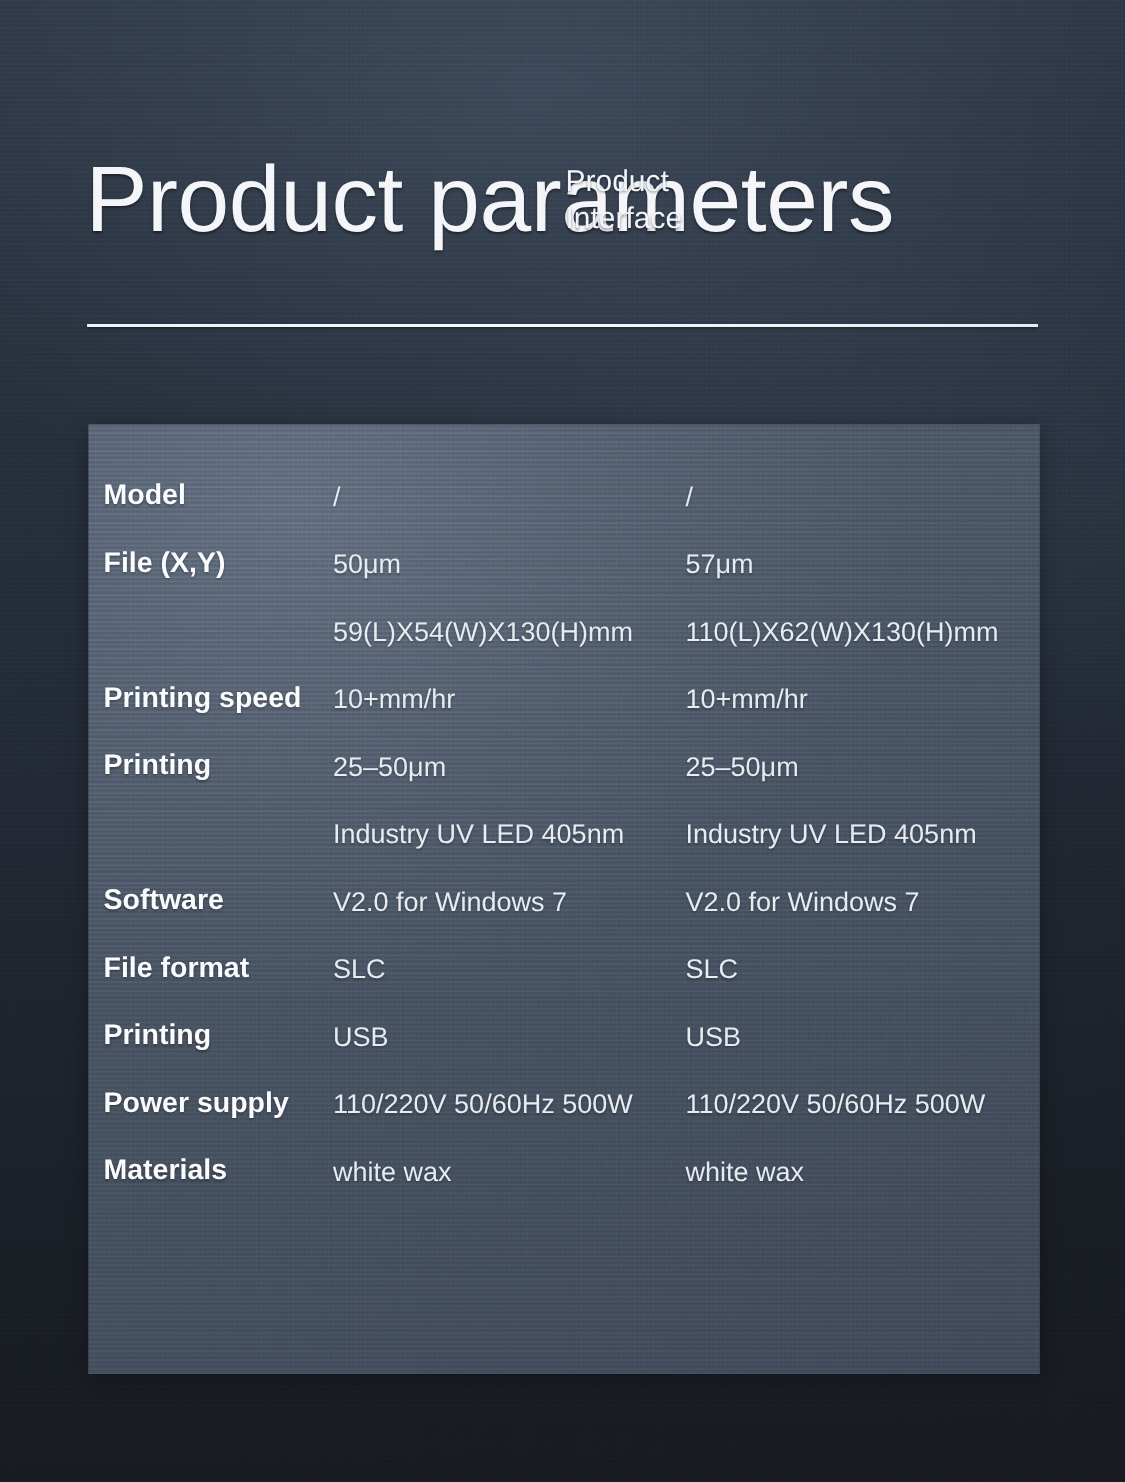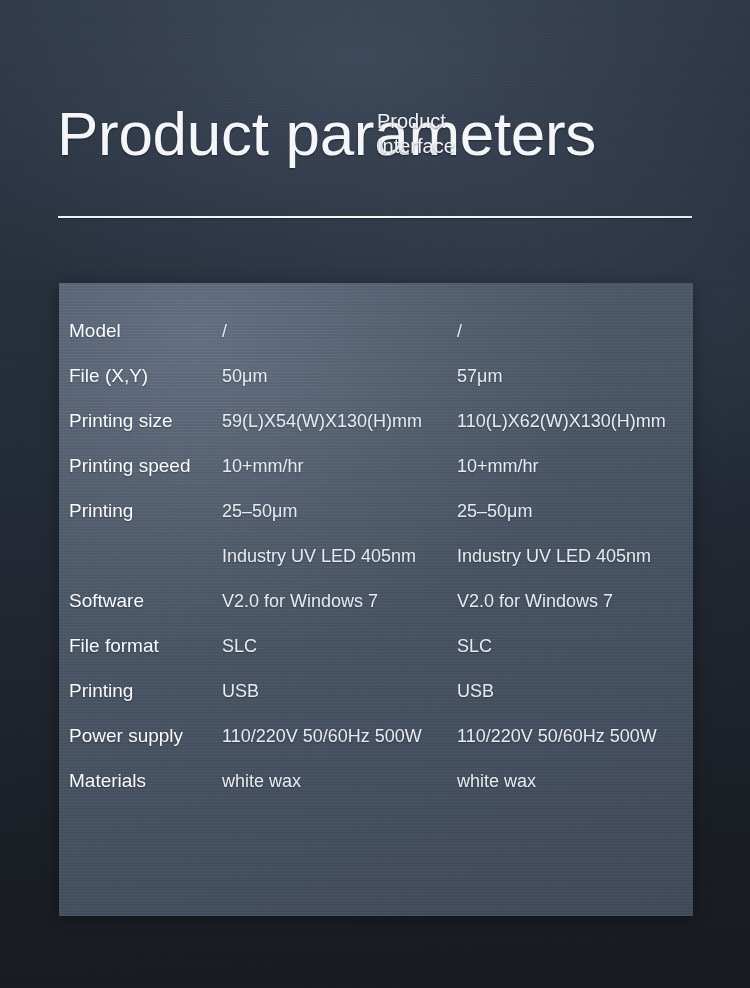--- a/index.html
+++ b/index.html
@@ -124,21 +124,21 @@
   .cell {
     position: absolute;
     top: 0;
     line-height: 30px;
     white-space: nowrap;
   }
 
   .cell-label {
     left: 0px;
     font-size: 19px;
-    font-weight: 400;
+    font-weight: 700;
     color: #fbfcfd;
     text-shadow: 0 1px 2px rgba(0,0,0,0.33);
   }
 
   .cell-v1 {
     left: 153px;
     font-size: 18px;
     font-weight: 300;
     color: #e8ecf2;
     text-shadow: 0 1px 2px rgba(0,0,0,0.28);
@@ -174,21 +174,20 @@
           <div class="cell cell-label">Model</div>
           <div class="cell cell-v1">/</div>
           <div class="cell cell-v2">/</div>
         </div>
         <div class="spec-row">
           <div class="cell cell-label">File (X,Y)</div>
           <div class="cell cell-v1">50μm</div>
           <div class="cell cell-v2">57μm</div>
         </div>
         <div class="spec-row">
-          <div class="cell cell-label">Printing size</div>
           <div class="cell cell-v1">59(L)X54(W)X130(H)mm</div>
           <div class="cell cell-v2">110(L)X62(W)X130(H)mm</div>
         </div>
         <div class="spec-row">
           <div class="cell cell-label">Printing speed</div>
           <div class="cell cell-v1">10+mm/hr</div>
           <div class="cell cell-v2">10+mm/hr</div>
         </div>
         <div class="spec-row">
           <div class="cell cell-label">Printing</div>

